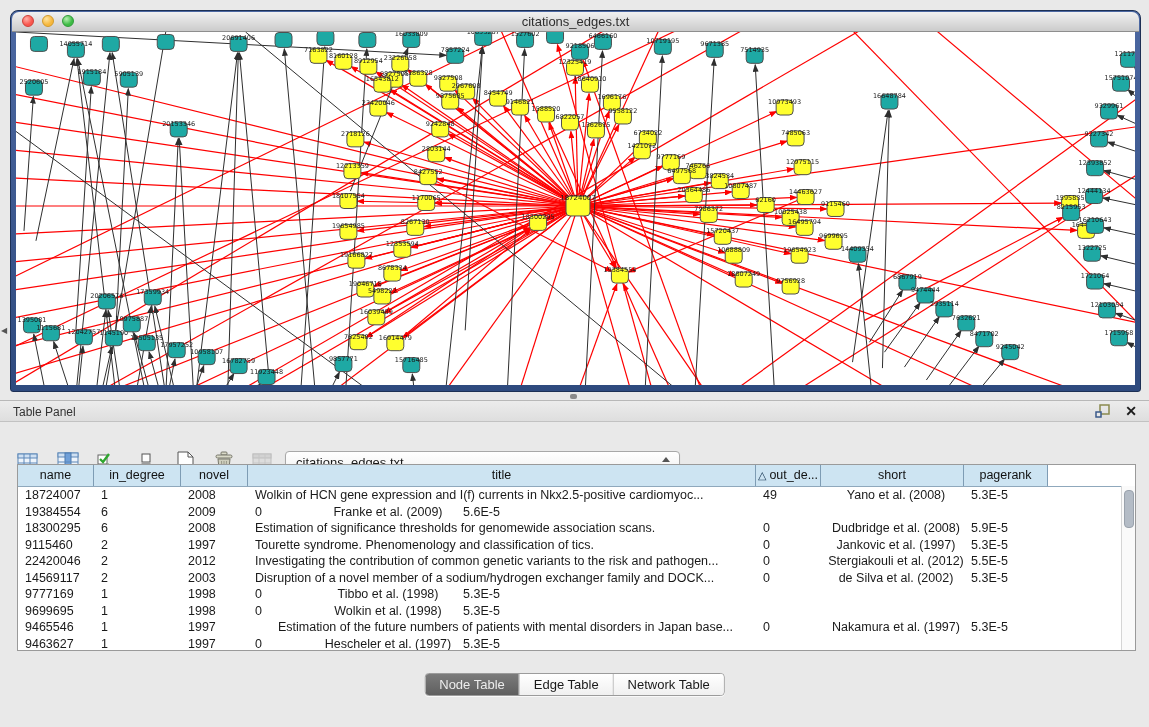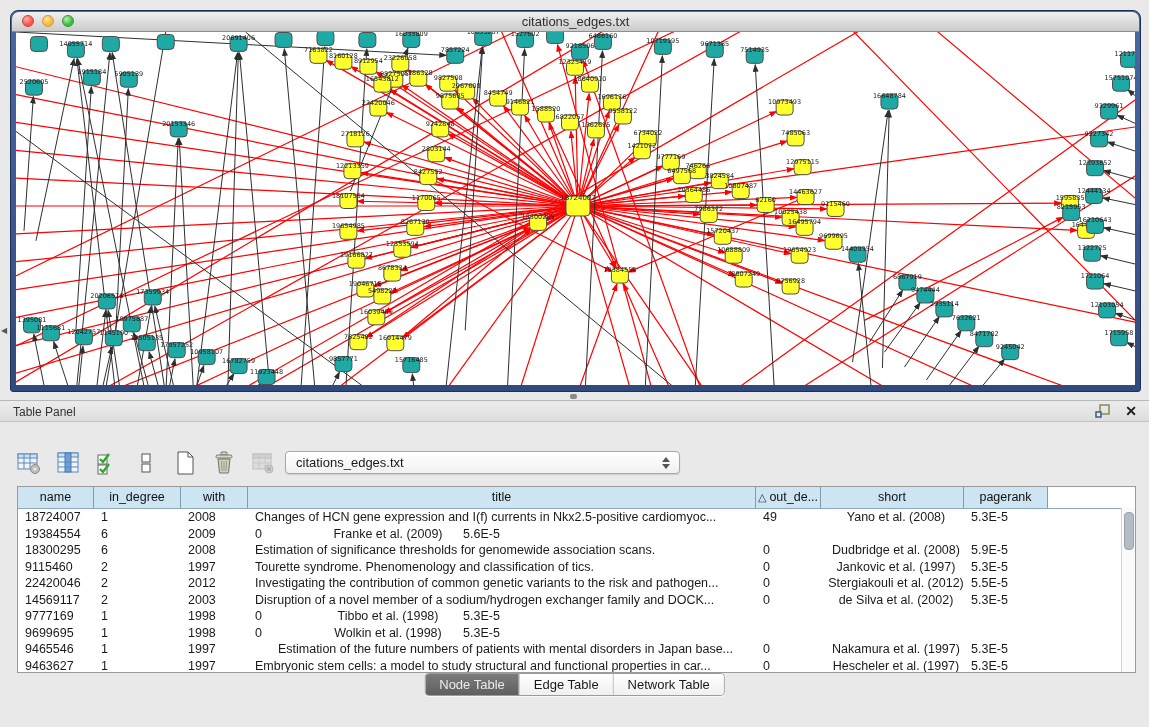--- a/index.html
+++ b/index.html
@@ -44,21 +44,21 @@
   .fx small{font-size:9px;font-weight:normal;}
   .combo{position:absolute;left:285px;top:451px;width:395px;height:23px;box-sizing:border-box;
     border:1px solid #a8a8a8;border-radius:4px;background:linear-gradient(#ffffff,#f1f1f1);
     box-shadow:0 1px 1px rgba(0,0,0,0.12);display:flex;align-items:center;}
   .combo-value{flex:1;padding-left:10px;font-size:13px;color:#1a1a1a;}
   .stepper{width:18px;display:flex;flex-direction:column;align-items:center;gap:2px;padding-right:4px;}
   .tri-up{width:0;height:0;border-left:4px solid transparent;border-right:4px solid transparent;border-bottom:5px solid #555;}
   .tri-dn{width:0;height:0;border-left:4px solid transparent;border-right:4px solid transparent;border-top:5px solid #555;}
 
   
-  .table-wrap{position:absolute;left:17px;top:486px;width:1119px;height:187px;background:#fff;
+  .table-wrap{position:absolute;left:17px;top:464px;width:1119px;height:187px;background:#fff;
     border:1px solid #9a9a9a;box-sizing:border-box;overflow:hidden;}
   .thead{display:flex;height:21px;border-bottom:1px solid #8fa8bc;}
   .th{background:#cde4f2;border-right:1px solid #7e9cb4;box-sizing:border-box;
     font-size:12.5px;color:#111;text-align:center;line-height:20px;overflow:hidden;white-space:nowrap;}
   .th:first-child{border-left:none;}
   .th .sortg{color:#14324f;font-size:11px;margin-right:3px;}
   .trow{display:flex;height:16.5px;line-height:16.5px;font-size:12.5px;color:#1a1a1a;}
   .td{box-sizing:border-box;padding-left:7px;overflow:hidden;white-space:nowrap;}
   .vscroll{position:absolute;right:0;top:21px;bottom:0;width:13px;background:#fafafa;border-left:1px solid #d5d5d5;}
   .vthumb{position:absolute;left:2px;top:4px;width:8px;height:36px;border-radius:4px;background:#b4bcc6;border:1px solid #9aa2ac;}
@@ -849,32 +849,32 @@
     <span class="stepper">
       <span class="tri-up"></span>
         <span class="tri-dn"></span>
     </span>
   </div>
 
   <div class="table-wrap">
     <div class="thead" id="thead">
         <div class="th" style="width: 76px;">name</div>
         <div class="th" style="width: 87px;">in_degree</div>
-        <div class="th" style="width: 67px;">with</div>
+        <div class="th" style="width: 67px;">novel</div>
         <div class="th" style="width: 508px;">title</div>
         <div class="th" style="width: 65px;"><span class="sortg">△</span>out_de...</div>
         <div class="th" style="width: 143px;">short</div>
         <div class="th" style="width: 84px;">pagerank</div>
       </div>
     <div id="tbody">
         <div class="trow">
           <div class="td" style="width: 76px; text-align: left;">18724007</div>
           <div class="td" style="width: 87px; text-align: left;">1</div>
           <div class="td" style="width: 67px; text-align: left;">2008</div>
-          <div class="td" style="width: 508px; text-align: left;">Changes of HCN gene expression and I(f) currents in Nkx2.5-positive cardiomyoc...</div>
+          <div class="td" style="width: 508px; text-align: left;">Wolkin of HCN gene expression and I(f) currents in Nkx2.5-positive cardiomyoc...</div>
           <div class="td" style="width: 65px; text-align: left;">49</div>
           <div class="td" style="width: 143px; text-align: center;">Yano et al. (2008)</div>
           <div class="td" style="width: 84px; text-align: left;">5.3E-5</div>
         </div>
         <div class="trow">
           <div class="td" style="width: 76px; text-align: left;">19384554</div>
           <div class="td" style="width: 87px; text-align: left;">6</div>
           <div class="td" style="width: 67px; text-align: left;">2009</div>
           <div class="td" style="width: 65px; text-align: left;">0</div>
           <div class="td" style="width: 143px; text-align: center;">Franke et al. (2009)</div>
@@ -938,21 +938,20 @@
           <div class="td" style="width: 67px; text-align: left;">1997</div>
           <div class="td" style="width: 508px; text-align: center;">Estimation of the future numbers of patients with mental disorders in Japan base...</div>
           <div class="td" style="width: 65px; text-align: left;">0</div>
           <div class="td" style="width: 143px; text-align: center;">Nakamura et al. (1997)</div>
           <div class="td" style="width: 84px; text-align: left;">5.3E-5</div>
         </div>
         <div class="trow">
           <div class="td" style="width: 76px; text-align: left;">9463627</div>
           <div class="td" style="width: 87px; text-align: left;">1</div>
           <div class="td" style="width: 67px; text-align: left;">1997</div>
-          <div class="td" style="width: 508px; text-align: left;">Embryonic stem cells: a model to study structural and functional properties in car...</div>
           <div class="td" style="width: 65px; text-align: left;">0</div>
           <div class="td" style="width: 143px; text-align: center;">Hescheler et al. (1997)</div>
           <div class="td" style="width: 84px; text-align: left;">5.3E-5</div>
         </div>
       </div>
     <div class="vscroll">
       <div class="vthumb"></div>
     </div>
   </div>
 

